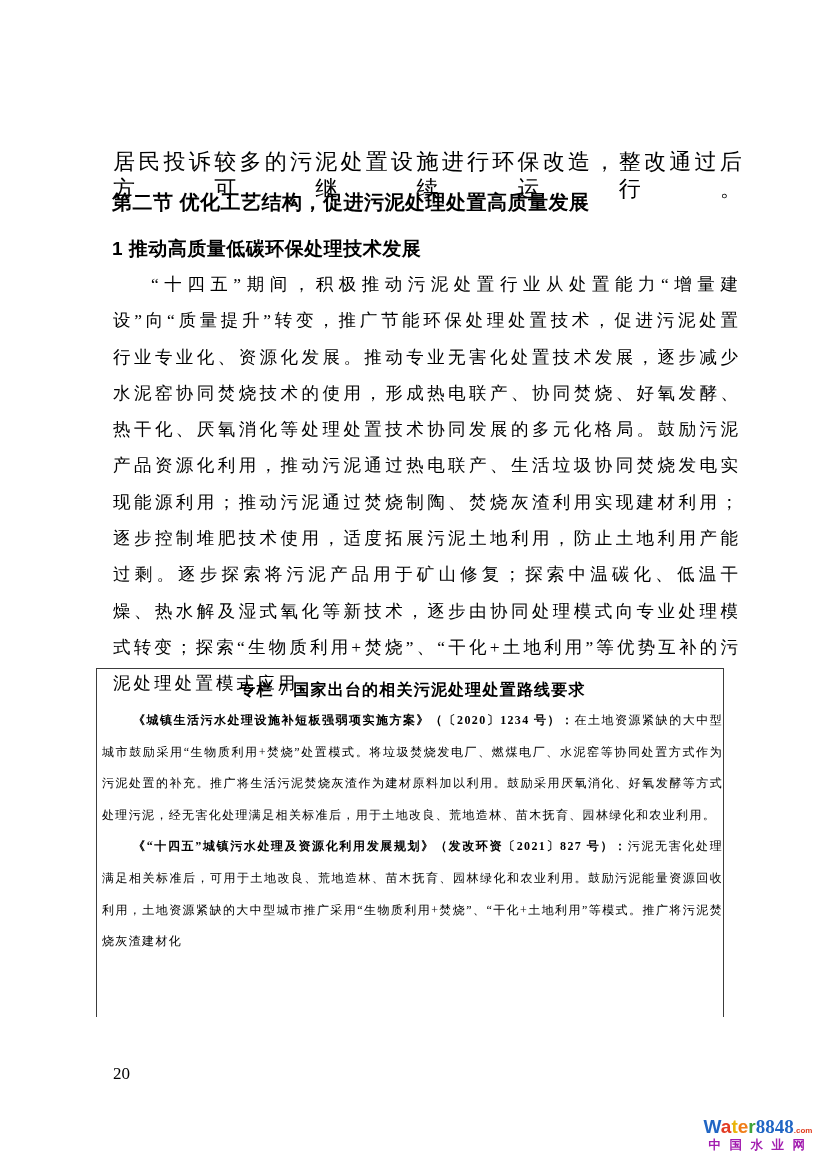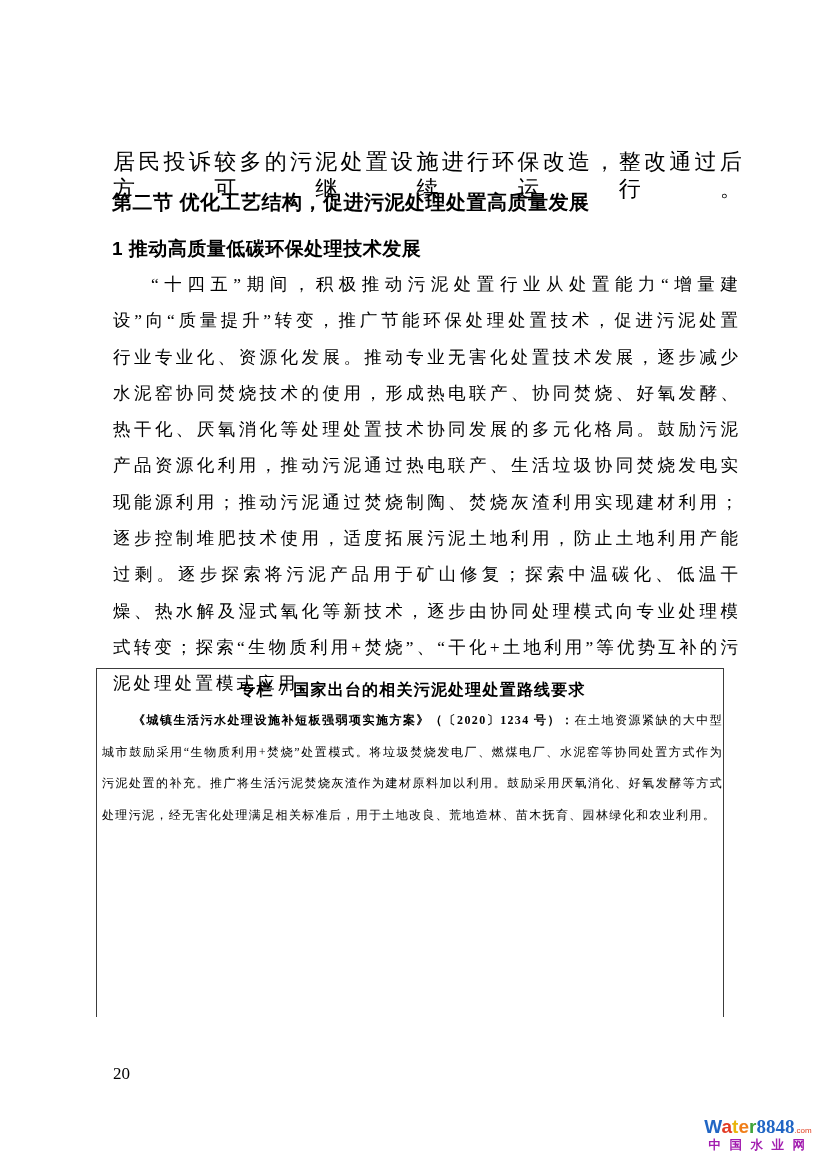--- a/index.html
+++ b/index.html
@@ -116,21 +116,21 @@
     white-space: nowrap;
     letter-spacing: 0;
   }
   .logo-number {
     font-family: "Liberation Serif", "DejaVu Serif", serif;
     font-weight: bold;
     font-size: 19px;
   }
   .logo-tld {
     font-size: 8px;
-    font-weight: normal;
+    font-weight: bold;
     letter-spacing: 0;
   }
   .logo-subtitle {
     margin-top: 3px;
     font-size: 12.5px;
     font-weight: bold;
     letter-spacing: 2.5px;
     white-space: nowrap;
   }
 </style>
@@ -143,20 +143,21 @@
 
   <h2 class="section-heading">第二节 优化工艺结构，促进污泥处理处置高质量发展</h2>
 
   <h3 class="sub-heading">1 推动高质量低碳环保处理技术发展</h3>
 
   <p class="main-paragraph">“十四五”期间，积极推动污泥处置行业从处置能力“增量建设”向“质量提升”转变，推广节能环保处理处置技术，促进污泥处置行业专业化、资源化发展。推动专业无害化处置技术发展，逐步减少水泥窑协同焚烧技术的使用，形成热电联产、协同焚烧、好氧发酵、热干化、厌氧消化等处理处置技术协同发展的多元化格局。鼓励污泥产品资源化利用，推动污泥通过热电联产、生活垃圾协同焚烧发电实现能源利用；推动污泥通过焚烧制陶、焚烧灰渣利用实现建材利用；逐步控制堆肥技术使用，适度拓展污泥土地利用，防止土地利用产能过剩。逐步探索将污泥产品用于矿山修复；探索中温碳化、低温干燥、热水解及湿式氧化等新技术，逐步由协同处理模式向专业处理模式转变；探索“生物质利用+焚烧”、“干化+土地利用”等优势互补的污泥处理处置模式应用。</p>
 
   <div class="callout-box">
     <p class="box-title">专栏 7 国家出台的相关污泥处理处置路线要求</p>
     <p class="box-paragraph"><b>《城镇生活污水处理设施补短板强弱项实施方案》（〔2020〕1234 号）：</b><span>在土地资源紧缺的大中型城市鼓励采用“生物质利用+焚烧”处置模式。将垃圾焚烧发电厂、燃煤电厂、水泥窑等协同处置方式作为污泥处置的补充。推广将生活污泥焚烧灰渣作为建材原料加以利用。鼓励采用厌氧消化、好氧发酵等方式处理污泥，经无害化处理满足相关标准后，用于土地改良、荒地造林、苗木抚育、园林绿化和农业利用。</span></p>
+    <p class="box-paragraph"><b>《“十四五”城镇污水处理及资源化利用发展规划》（发改环资〔2021〕827 号）：</b><span>污泥无害化处理满足相关标准后，可用于土地改良、荒地造林、苗木抚育、园林绿化和农业利用。鼓励污泥能量资源回收利用，土地资源紧缺的大中型城市推广采用“生物质利用+焚烧”、“干化+土地利用”等模式。推广将污泥焚烧灰渣建材化</span></p>
   </div>
 
   <div class="page-number">20</div>
 
   <div class="site-logo">
     <div class="logo-wordline"><span style="color: rgb(33, 102, 196);">W</span><span style="color: rgb(226, 58, 35);">a</span><span style="color: rgb(233, 181, 11);">t</span><span style="color: rgb(240, 125, 24);">e</span><span style="color: rgb(63, 164, 58);">r</span><span class="logo-number" style="color: rgb(33, 102, 196);">8848</span><span class="logo-tld" style="color: rgb(224, 60, 30);">.com</span></div>
     <div class="logo-subtitle" style="color: #a21caf;">中 国 水 业 网</div>
   </div>
 
 </div>

